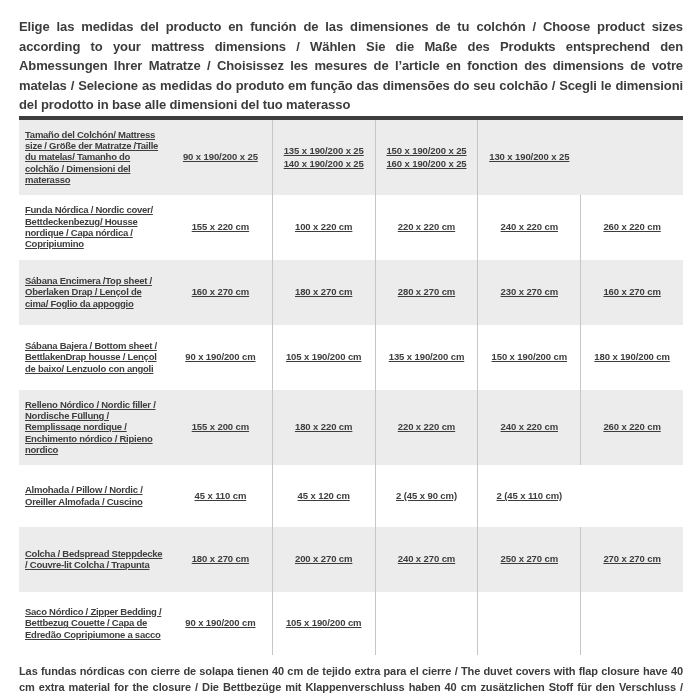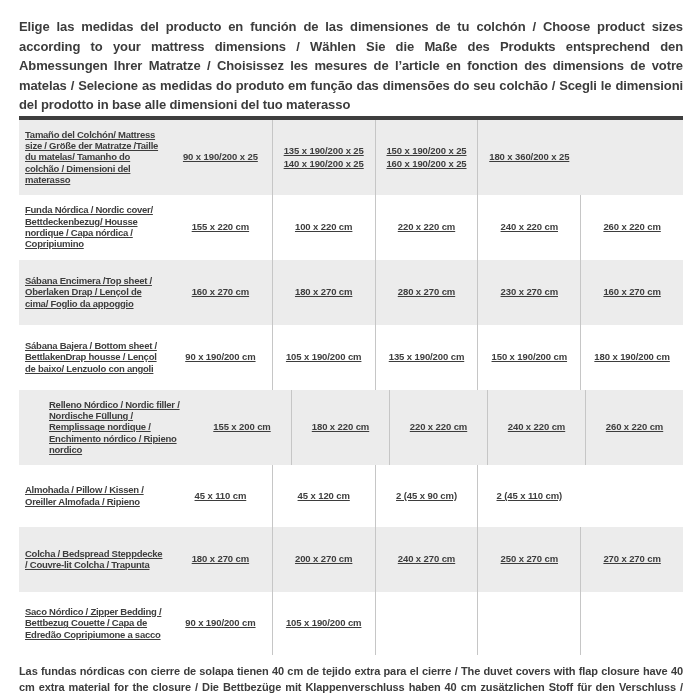--- a/index.html
+++ b/index.html
@@ -15,21 +15,21 @@
   .size-table { margin-top: 1px; text-decoration: underline; }
   .topbar { height: 4px; background: #3e3e3e; }
 
   .t-row { display: grid; grid-template-columns: 150px repeat(5, 1fr); }
   .t-row:nth-child(even) { background: #ececec; }
 
   .row-1 { min-height: 75px; }
   .row-2 { min-height: 65px; }
   .row-3 { min-height: 65px; }
   .row-4 { min-height: 65px; }
-  .row-5 { min-height: 75px; padding-left: 24px; }
+  .row-5 { min-height: 75px; }
   .row-6 { min-height: 62px; }
   .row-7 { min-height: 65px; }
   .row-8 { min-height: 63px; }
 
   .cell { display: flex; align-items: center; }
   .label {
     font-size: 9.5px; font-weight: bold; line-height: 1.2;
     padding-left: 6px; padding-right: 6px; letter-spacing: -0.25px;
   }
   .data {
@@ -55,21 +55,21 @@
   <div class="size-table">
     <div class="topbar"></div>
 
     <div class="t-row row-1">
       <div class="cell label">Tamaño del Colchón/ Mattress size / Größe der Matratze /Taille du matelas/ Tamanho do colchão / Dimensioni del materasso</div>
       <div class="cell data">90 x 190/200 x 25</div>
       <div class="cell data">135 x 190/200 x 25
 140 x 190/200 x 25</div>
       <div class="cell data">150 x 190/200 x 25
 160 x 190/200 x 25</div>
-      <div class="cell data">180 x 360/200 x 25</div>
+      <div class="cell data">130 x 190/200 x 25</div>
     </div>
 
     <div class="t-row row-2">
       <div class="cell label">Funda Nórdica /  Nordic cover/ Bettdeckenbezug/ Housse nordique  / Capa nórdica / Copripiumino</div>
       <div class="cell data">155 x 220 cm</div>
       <div class="cell data">100 x 220 cm</div>
       <div class="cell data">220 x 220 cm</div>
       <div class="cell data">240 x 220 cm</div>
       <div class="cell data">260 x 220 cm</div>
     </div>
@@ -95,21 +95,21 @@
     <div class="t-row row-5">
       <div class="cell label">Relleno Nórdico / Nordic filler / Nordische Füllung / Remplissage nordique / Enchimento nórdico / Ripieno nordico</div>
       <div class="cell data">155 x 200 cm</div>
       <div class="cell data">180 x 220 cm</div>
       <div class="cell data">220 x 220 cm</div>
       <div class="cell data">240 x 220 cm</div>
       <div class="cell data">260 x 220 cm</div>
     </div>
 
     <div class="t-row row-6">
-      <div class="cell label">Almohada  / Pillow / Kissen / Oreiller Almofada / Ripieno</div>
+      <div class="cell label">Almohada  / Pillow / Nordic / Oreiller Almofada / Cuscino</div>
       <div class="cell data">45 x 110 cm</div>
       <div class="cell data">45 x 120 cm</div>
       <div class="cell data">2 (45 x 90 cm)</div>
       <div class="cell data">2 (45 x 110 cm)</div>
     </div>
 
     <div class="t-row row-7">
       <div class="cell label">Colcha / Bedspread Steppdecke / Couvre-lit Colcha / Trapunta</div>
       <div class="cell data">180 x 270 cm</div>
       <div class="cell data">200 x 270 cm</div>

